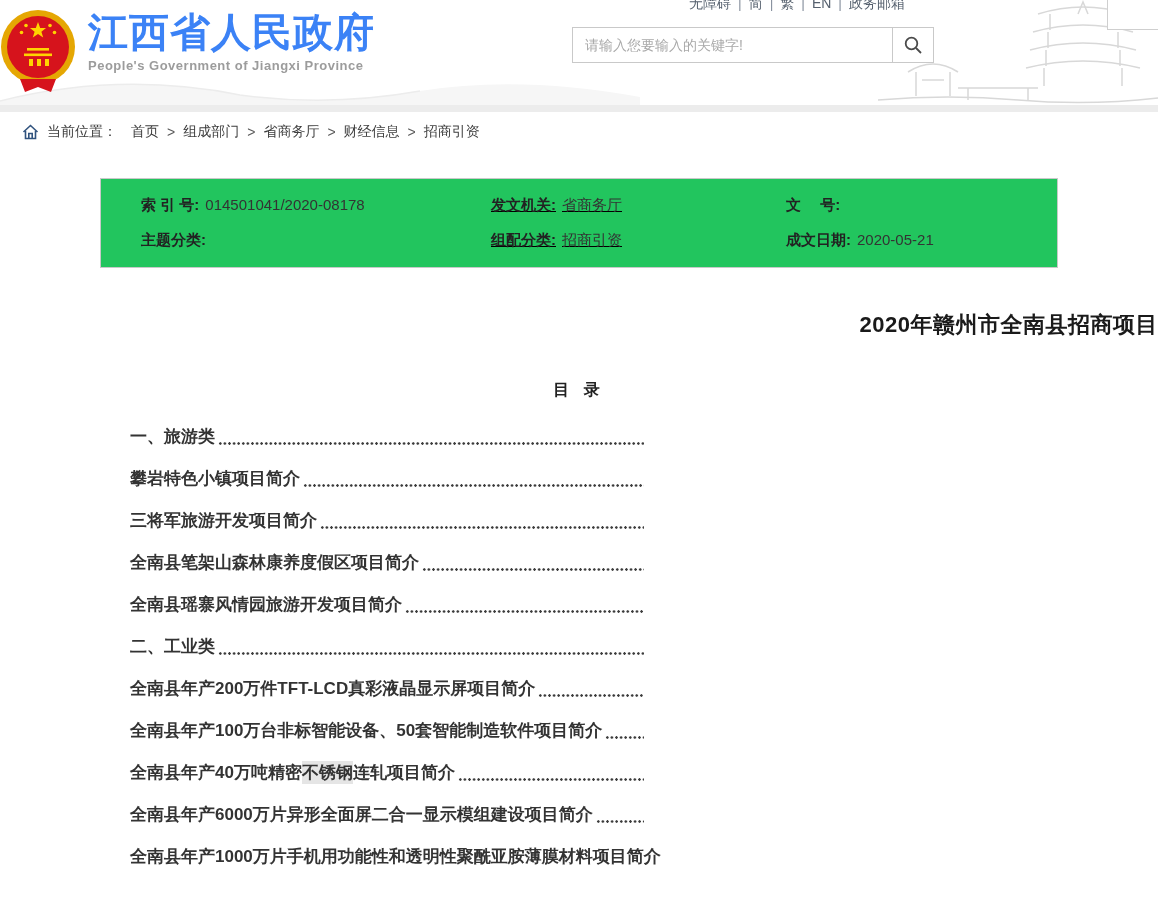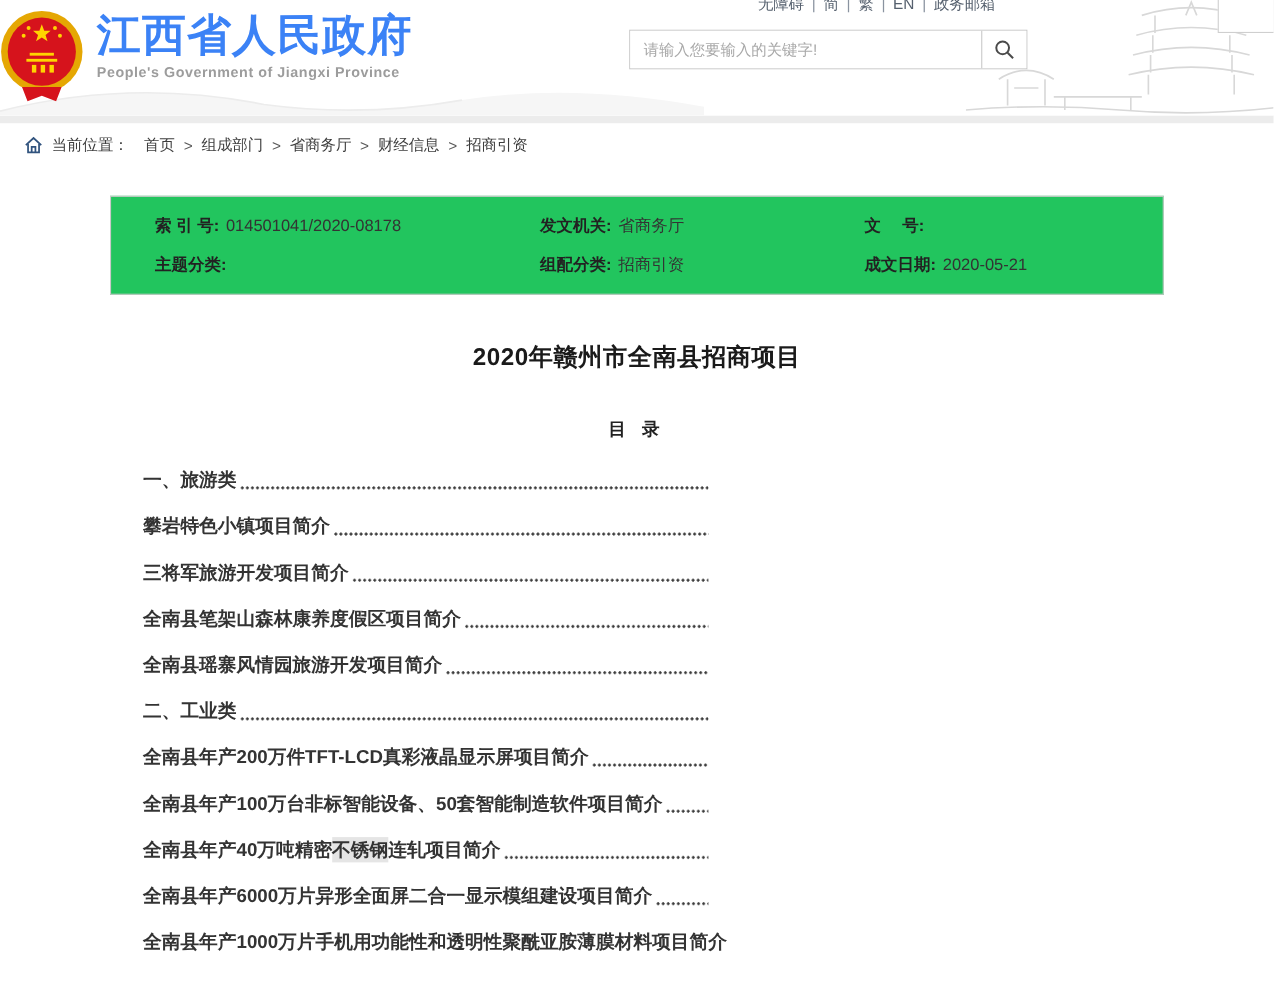--- a/index.html
+++ b/index.html
@@ -30,26 +30,26 @@
   .crumb-home { margin-right:8px; display:flex; align-items:center; }
   .crumb-label { margin-right:14px; color:#3d3d3d; }
   .breadcrumb a { color:#3d3d3d; text-decoration:none; cursor:pointer; }
   .crumb-sep { color:#5a5a5a; margin:0 8px; }
 
   
   .meta-box { margin:26px 0 0 100px; width:958px; border:1px solid #c9c9c9; padding:9px 0 9px 40px; background:#22c55e; }
   .meta-row { display:flex; align-items:center; height:35px; }
   .meta-cell { display:flex; align-items:baseline; }
   .meta-cell.c1 { width:350px; }
-  .meta-cell.c2 { width:295px; }
+  .meta-cell.c2 { width:295px;text-decoration:underline; }
   .meta-label { font-weight:bold; color:#222; font-size:15px; margin-right:6px; white-space:pre; }
   .meta-value { color:#333; font-size:15px; }
 
   
-  .doc-title { text-align:center; font-size:22px; font-weight:bold; color:#1a1a1a; margin-top:42px; letter-spacing:.5px; }
+  .doc-title { text-align:right; font-size:22px; font-weight:bold; color:#1a1a1a; margin-top:42px; letter-spacing:.5px; }
   .toc-heading { text-align:center; font-size:16px; font-weight:bold; color:#222; margin-top:40px; letter-spacing:5px; }
   .toc { margin:14px 0 0 130px; width:514px; }
   .toc-row { display:flex; align-items:center; height:42px; font-size:17px; font-weight:bold; color:#333; }
   .toc-text { white-space:nowrap; }
   .hl { background:#e5e5e5; }
   .dots { flex:1; height:3px; margin:15px 0 0 3px;
           background-image:radial-gradient(circle, #3c3c3c 1.1px, transparent 1.45px);
           background-size:4.6px 3px; background-repeat:repeat-x; }
 </style>
 </head>

